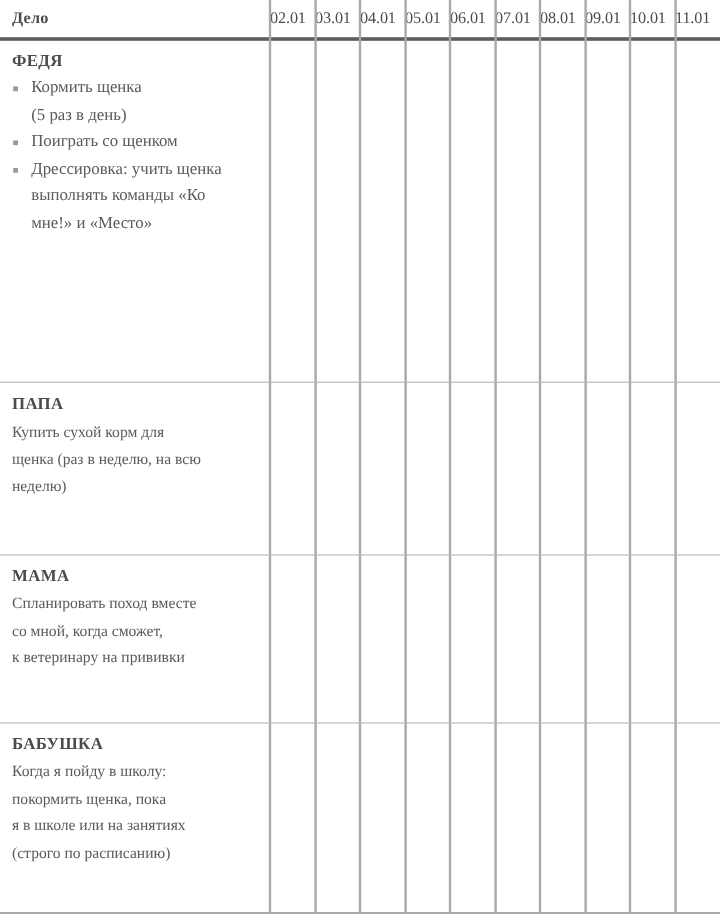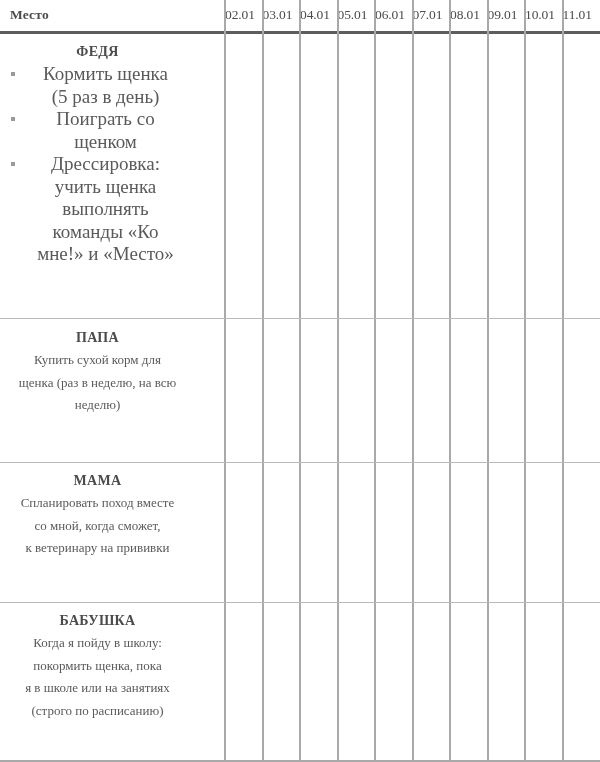--- a/index.html
+++ b/index.html
@@ -78,21 +78,20 @@
     background: #a9a9a9;
   }
 
   
   .section {
     position: absolute;
     left: 0;
     width: 197px;
     box-sizing: border-box;
     padding: 0 12px 0 10px;
-    text-align: center;
   }
   .section-title {
     font-size: 14px;
     font-weight: 700;
     color: #4b4b4b;
     letter-spacing: 0.3px;
     margin: 0 0 1px 0;
     line-height: 20px;
   }
   .plain-text {
@@ -102,42 +101,42 @@
     margin: 0;
   }
   ul.task-list {
     list-style: none;
     margin: 0;
     padding: 0;
   }
   ul.task-list > li {
     position: relative;
     padding-left: 16px;
-    font-size: 19px;
+    font-size: 14px;
     line-height: 22.5px;
     color: #5a5a5a;
     margin: 0;
   }
   ul.task-list > li .bullet {
     position: absolute;
     left: 1px;
     top: 9px;
     width: 4px;
     height: 4px;
     background: #9a9a9a;
   }
   .nowrap-lines { white-space: pre-line; }
 </style>
 </head>
 <body>
 
 <div class="sheet">
 
   <div class="header-row">
-    <div class="header-title">Место</div>
+    <div class="header-title">Дело</div>
     <div class="header-date" style="left:225px">02.01</div>
     <div class="header-date" style="left:262.5px">03.01</div>
     <div class="header-date" style="left:300px">04.01</div>
     <div class="header-date" style="left:337.5px">05.01</div>
     <div class="header-date" style="left:375px">06.01</div>
     <div class="header-date" style="left:412.5px">07.01</div>
     <div class="header-date" style="left:450px">08.01</div>
     <div class="header-date" style="left:487.5px">09.01</div>
     <div class="header-date" style="left:525px">10.01</div>
     <div class="header-date" style="left:562.5px">11.01</div>

